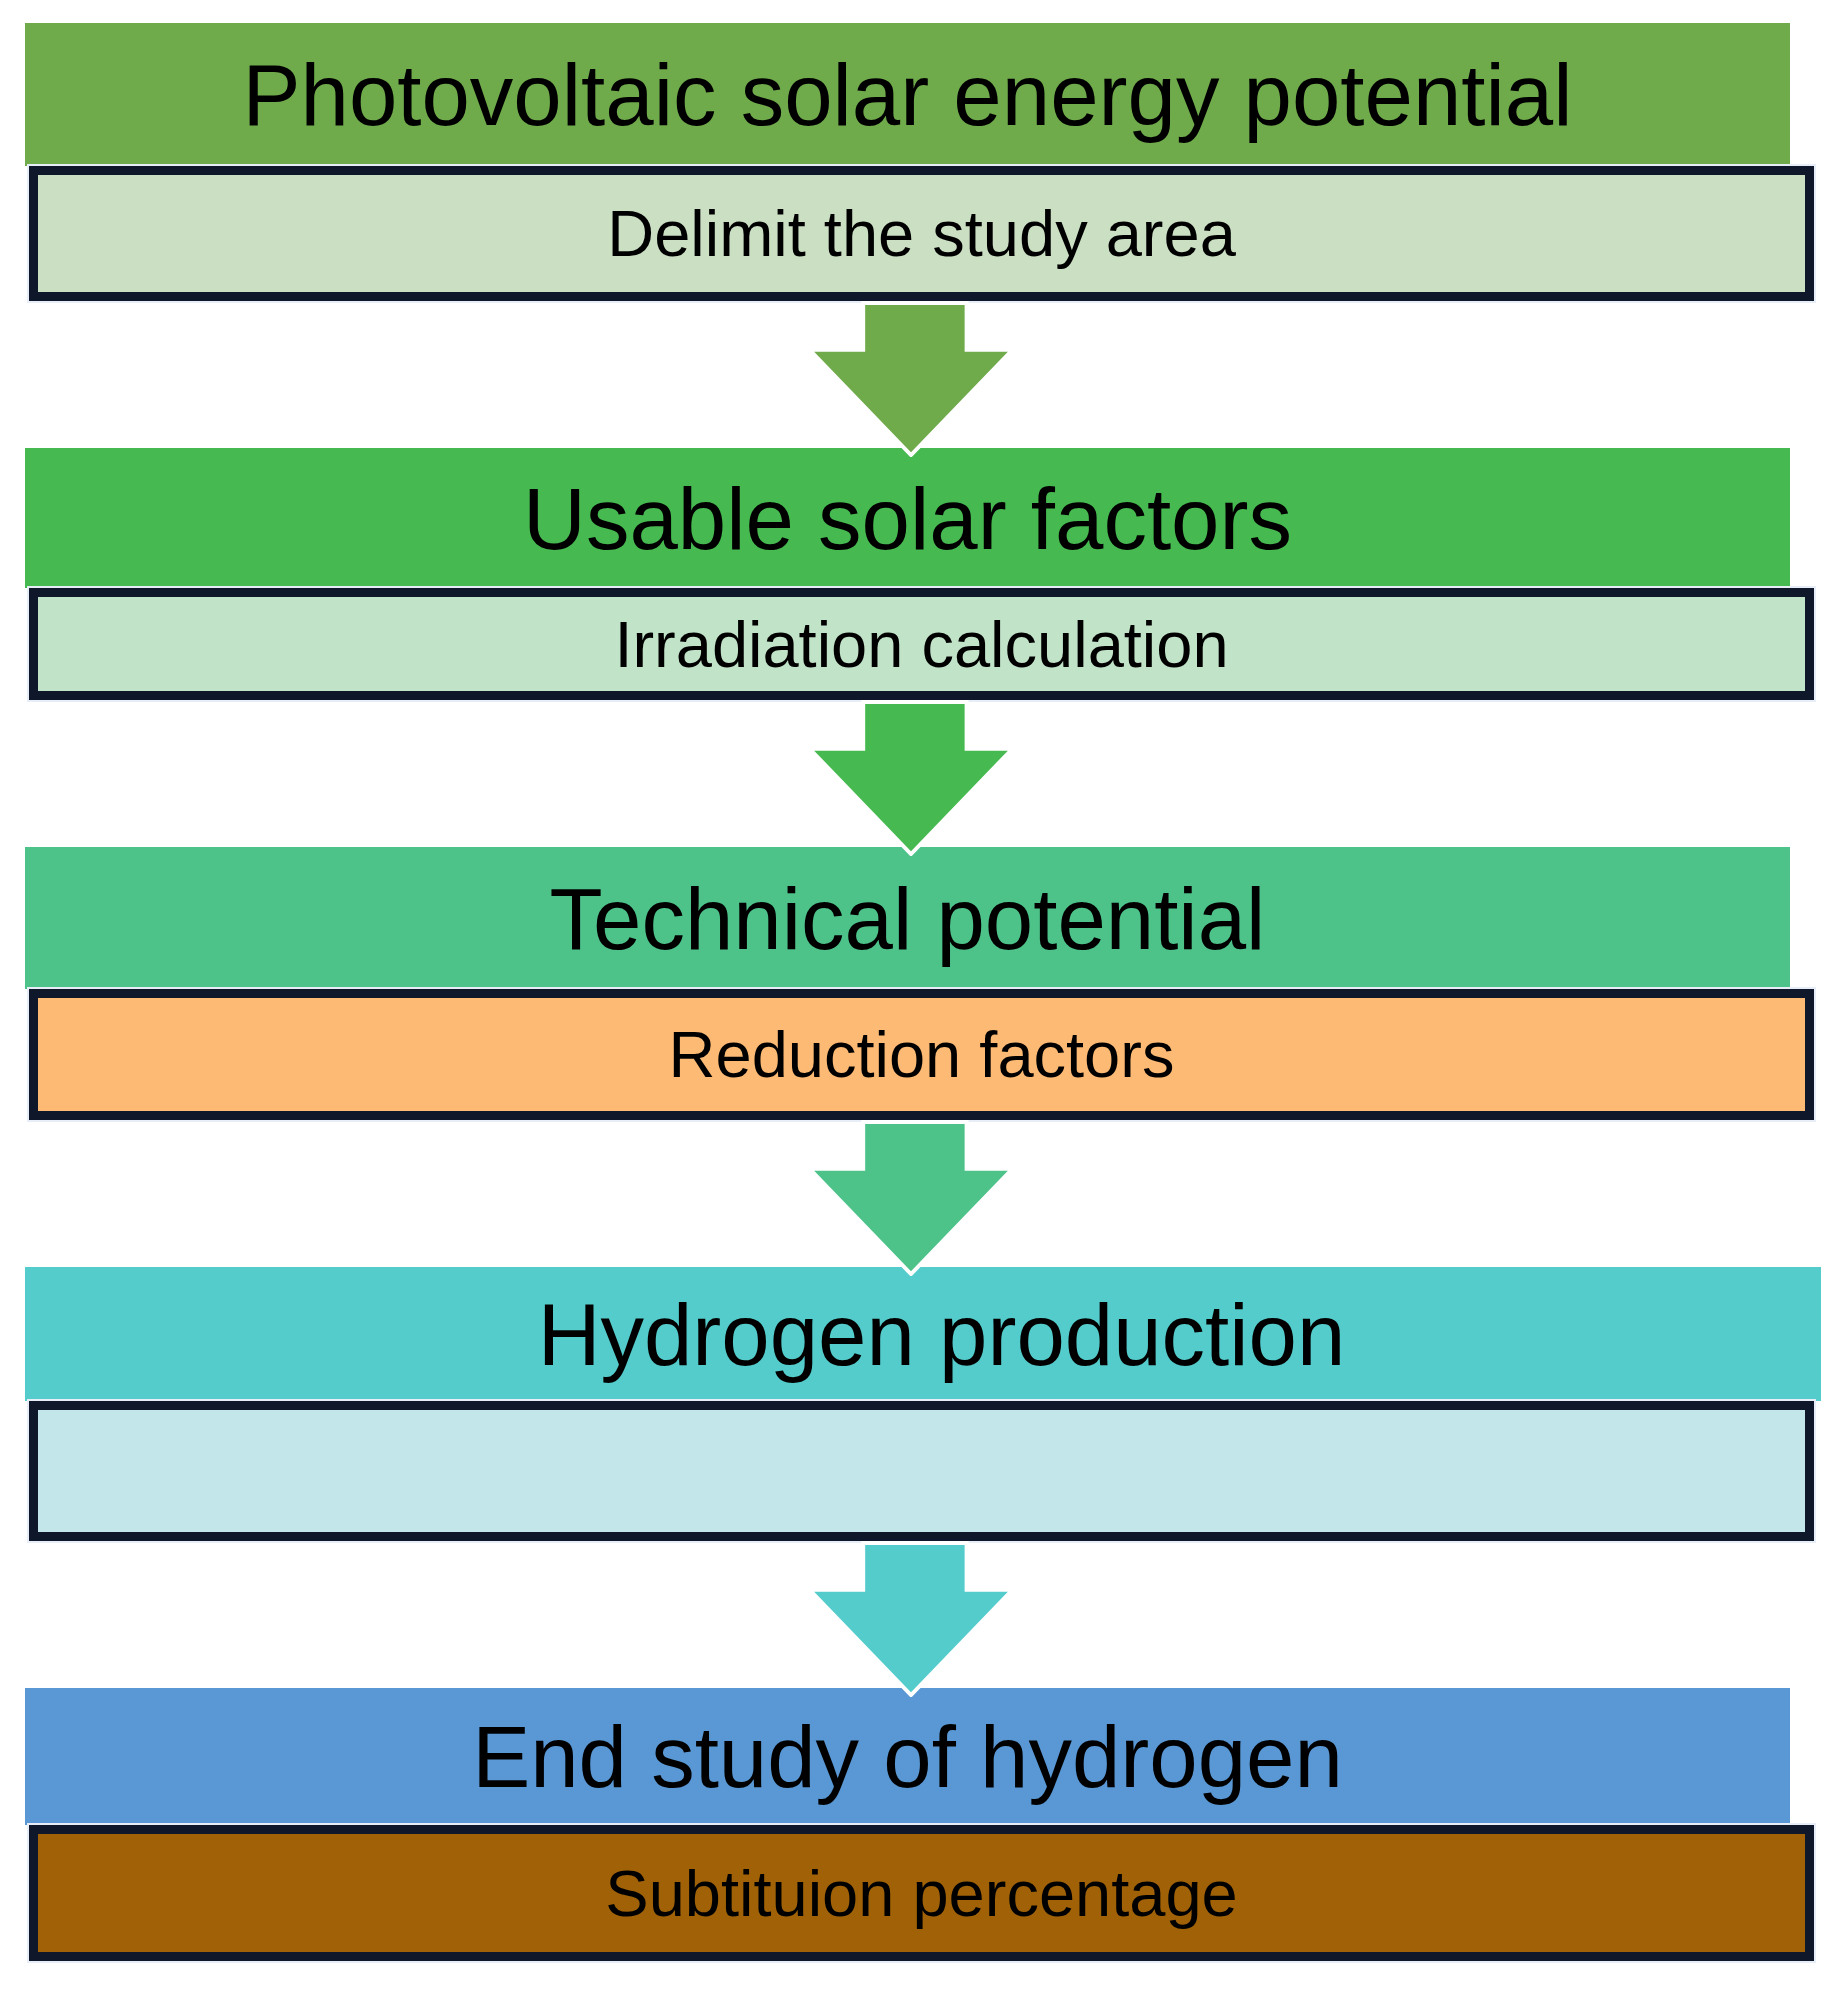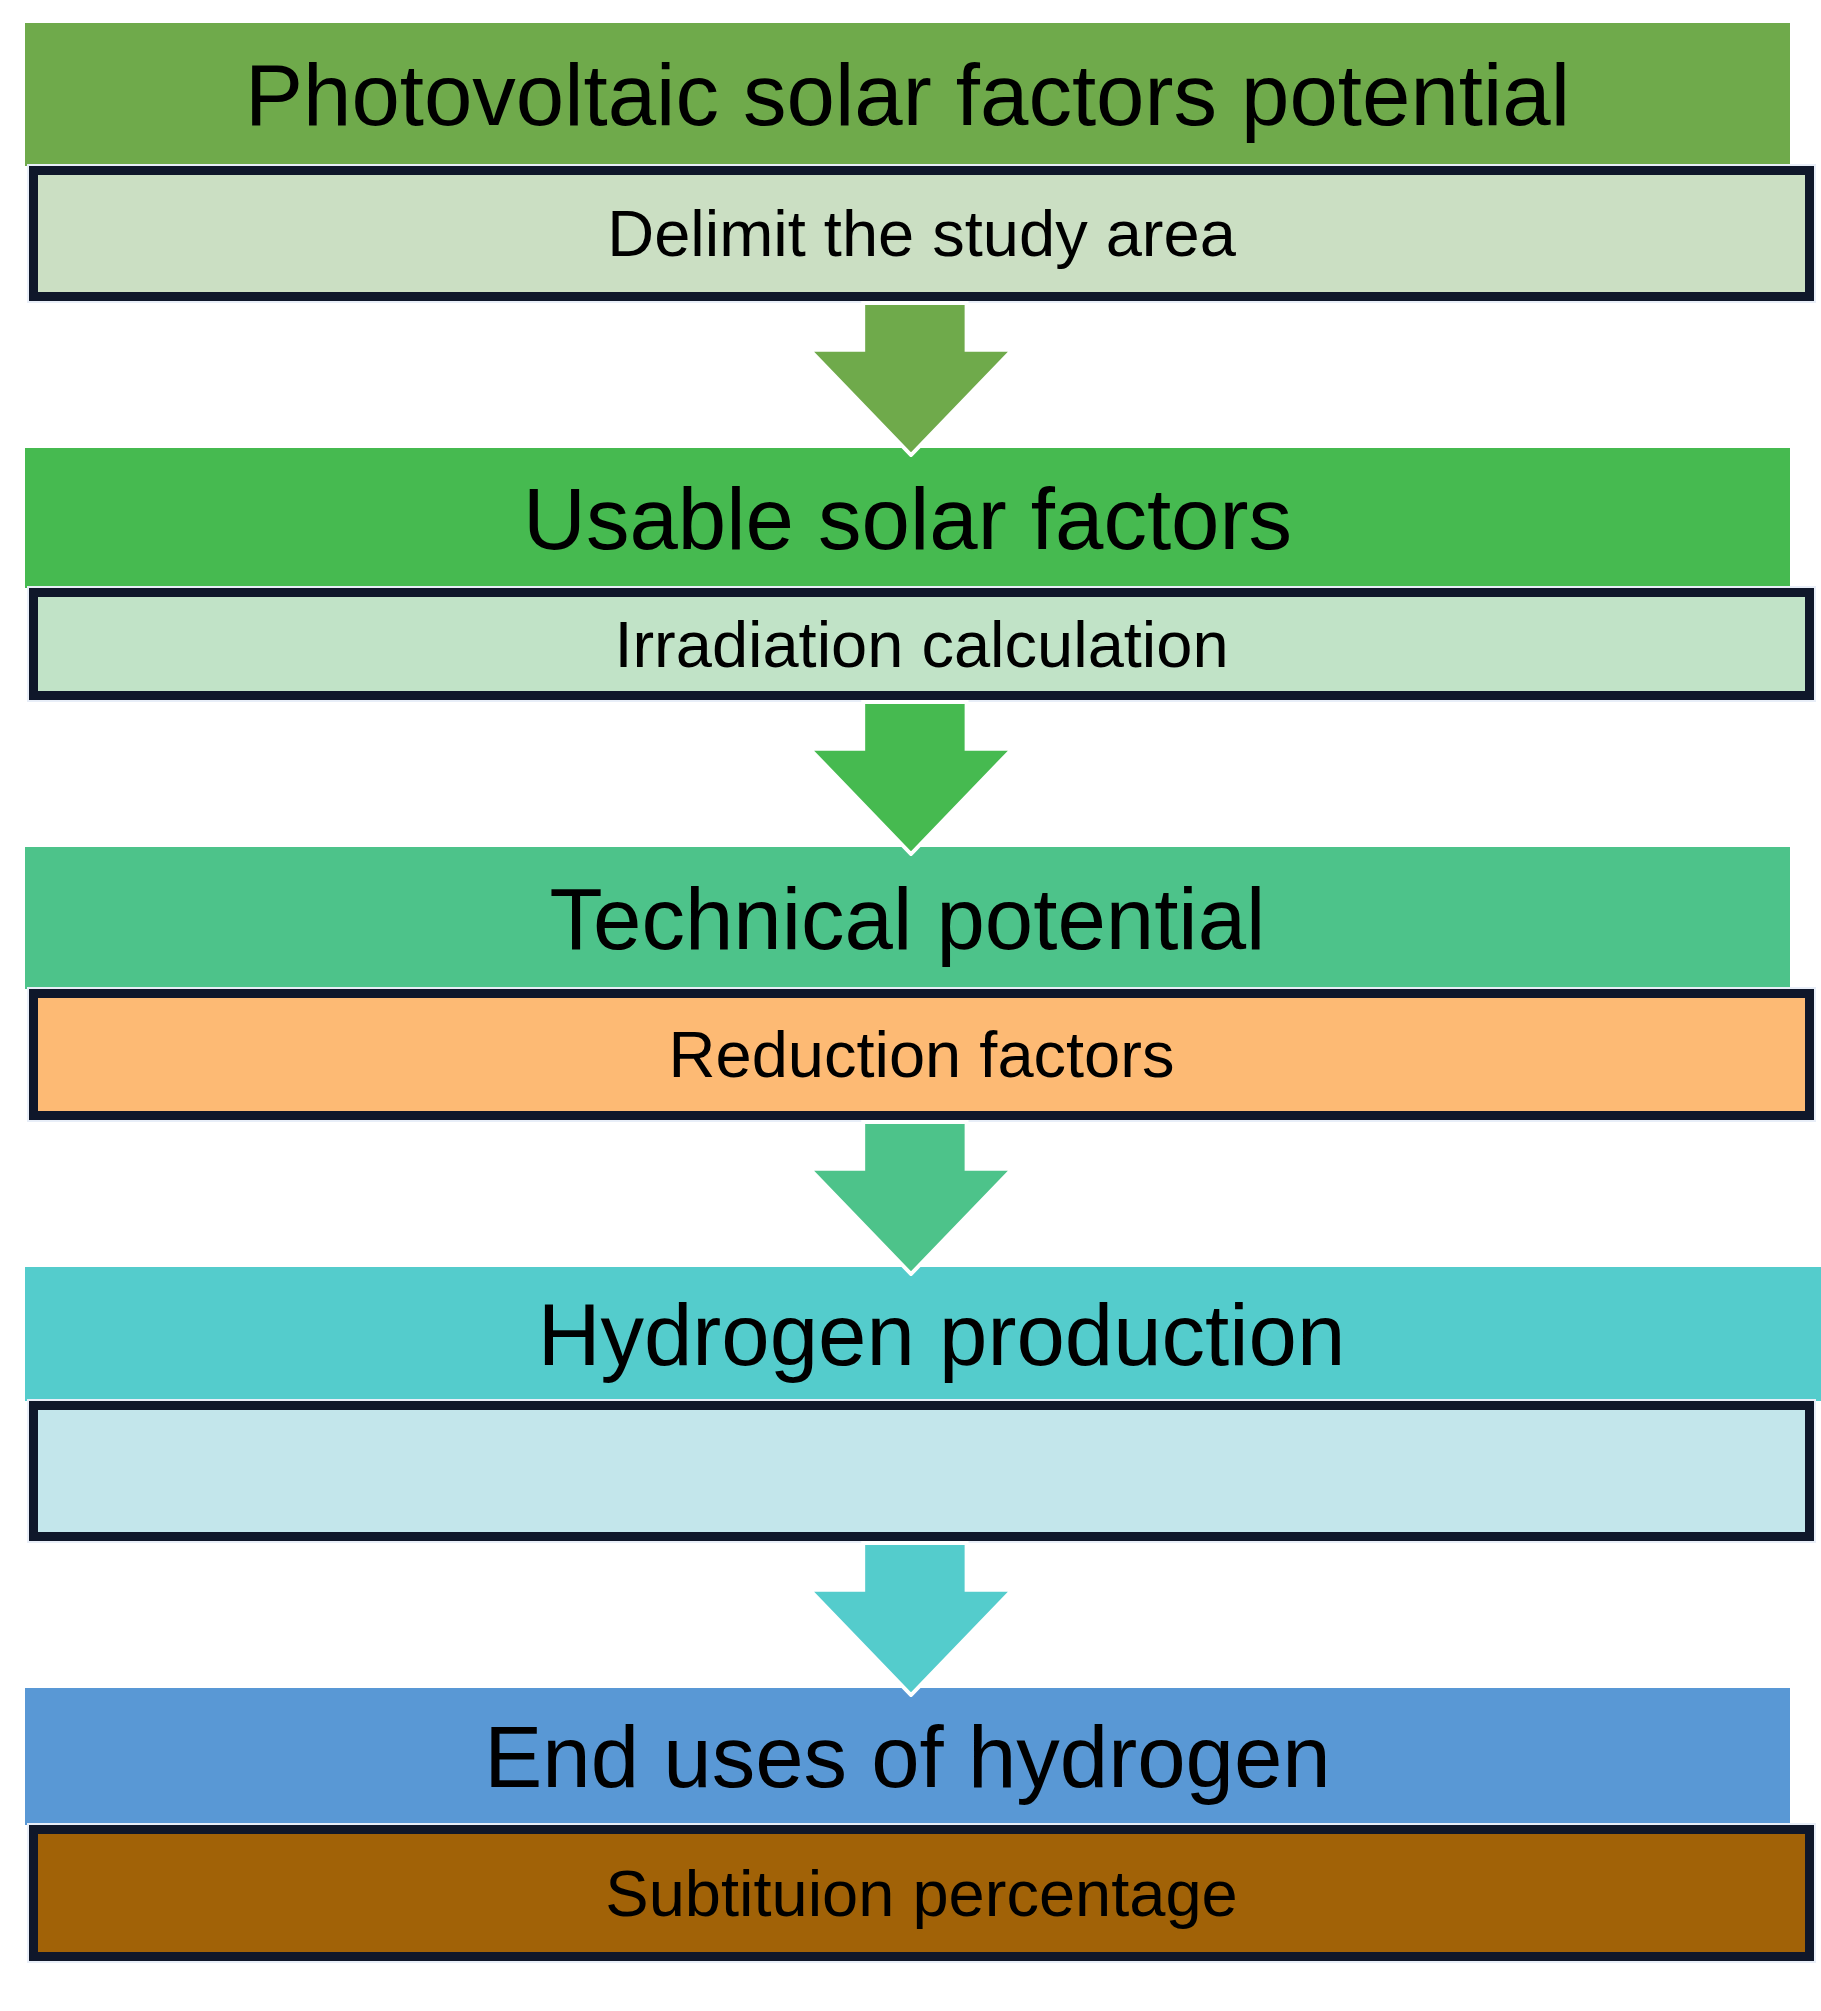--- a/index.html
+++ b/index.html
@@ -45,21 +45,21 @@
     position:relative;z-index:2;
   }
   .arrow-zone svg{display:block;height:156px;width:206px;margin-bottom:-10px;}
 </style>
 </head>
 <body>
 
 <div class="canvas">
 
   <div class="stage-header hd-1" style="background-color: rgb(111, 170, 75);">
-    <span>Photovoltaic solar factors potential</span>
+    <span>Photovoltaic solar energy potential</span>
   </div>
   <div class="stage-sub sb-1" style="background-color: rgb(203, 223, 195);">
     <span>Delimit the study area</span>
   </div>
   <div class="arrow-zone">
     <svg viewBox="0 0 208 160">
       <polygon points="55,2 161,2 161,50 208,50 104,158 0,50 55,50" stroke="#ffffff" stroke-width="4" fill="#6FAA4B"></polygon>
     </svg>
   </div>
 
@@ -93,20 +93,20 @@
   <div class="stage-sub sb-4" style="background-color: rgb(195, 230, 235);">
     <span></span>
   </div>
   <div class="arrow-zone">
     <svg viewBox="0 0 208 160">
       <polygon points="55,2 161,2 161,50 208,50 104,158 0,50 55,50" stroke="#ffffff" stroke-width="4" fill="#54CCCC"></polygon>
     </svg>
   </div>
 
   <div class="stage-header hd-5" style="background-color: rgb(89, 152, 213);">
-    <span>End uses of hydrogen</span>
+    <span>End study of hydrogen</span>
   </div>
   <div class="stage-sub sb-5" style="background-color: #a16207;">
     <span>Subtituion percentage</span>
   </div>
 
 </div>
 
 
 </body></html>

